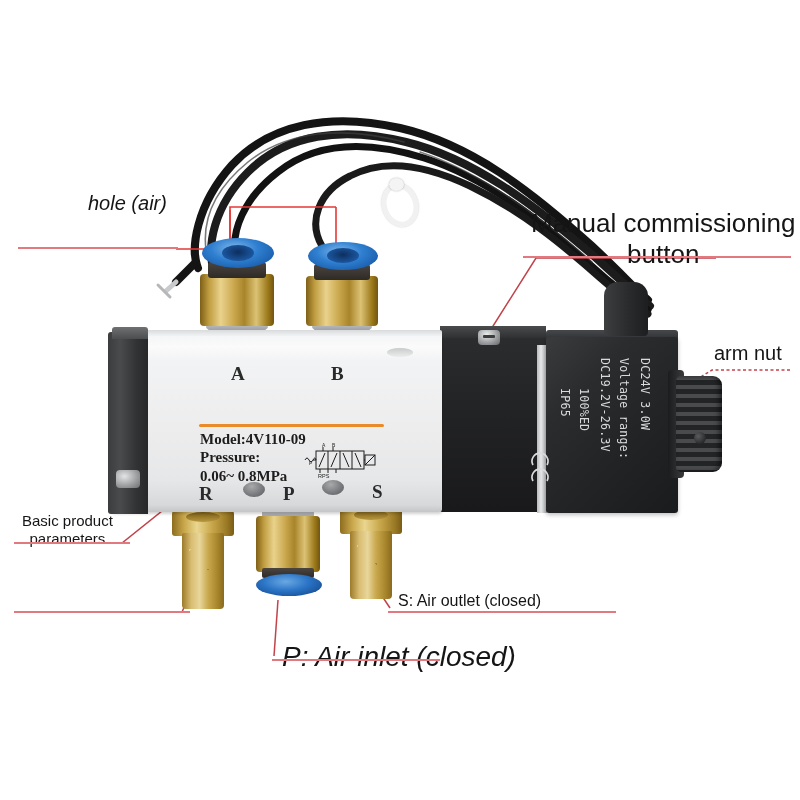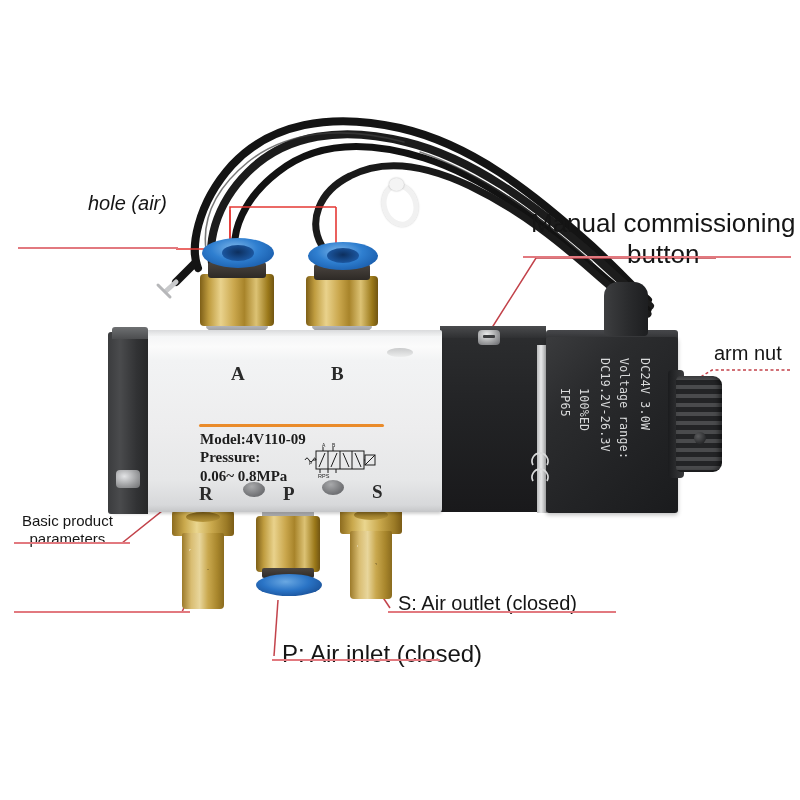--- a/index.html
+++ b/index.html
@@ -420,23 +420,23 @@
   </div>
 
   <div class="callout" style="left:22px;top:498px;font-size:15px;text-align:center;margin-top:14px;">
     <span class="txt">Basic product</span>
     <span class="txt">parameters</span>
   </div>
   <div class="underline" style="left:14px;top:542px;width:116px;"></div>
 
   <div class="underline" style="left:14px;top:611px;width:176px;"></div>
 
-  <div class="callout" style="left:282px;top:640px;font-size:24px;">
+  <div class="callout" style="left:282px;top:640px;font-size:28px;font-style:italic;">
     <span class="txt">P: Air inlet (closed)</span>
   </div>
   <div class="underline" style="left:272px;top:659px;width:168px;"></div>
 
-  <div class="callout" style="left:398px;top:592px;font-size:20px;">
+  <div class="callout" style="left:398px;top:592px;font-size:16px;">
     <span class="txt">S: Air outlet (closed)</span>
   </div>
   <div class="underline" style="left:388px;top:611px;width:228px;"></div>
 
 </div>
 
 </body></html>

